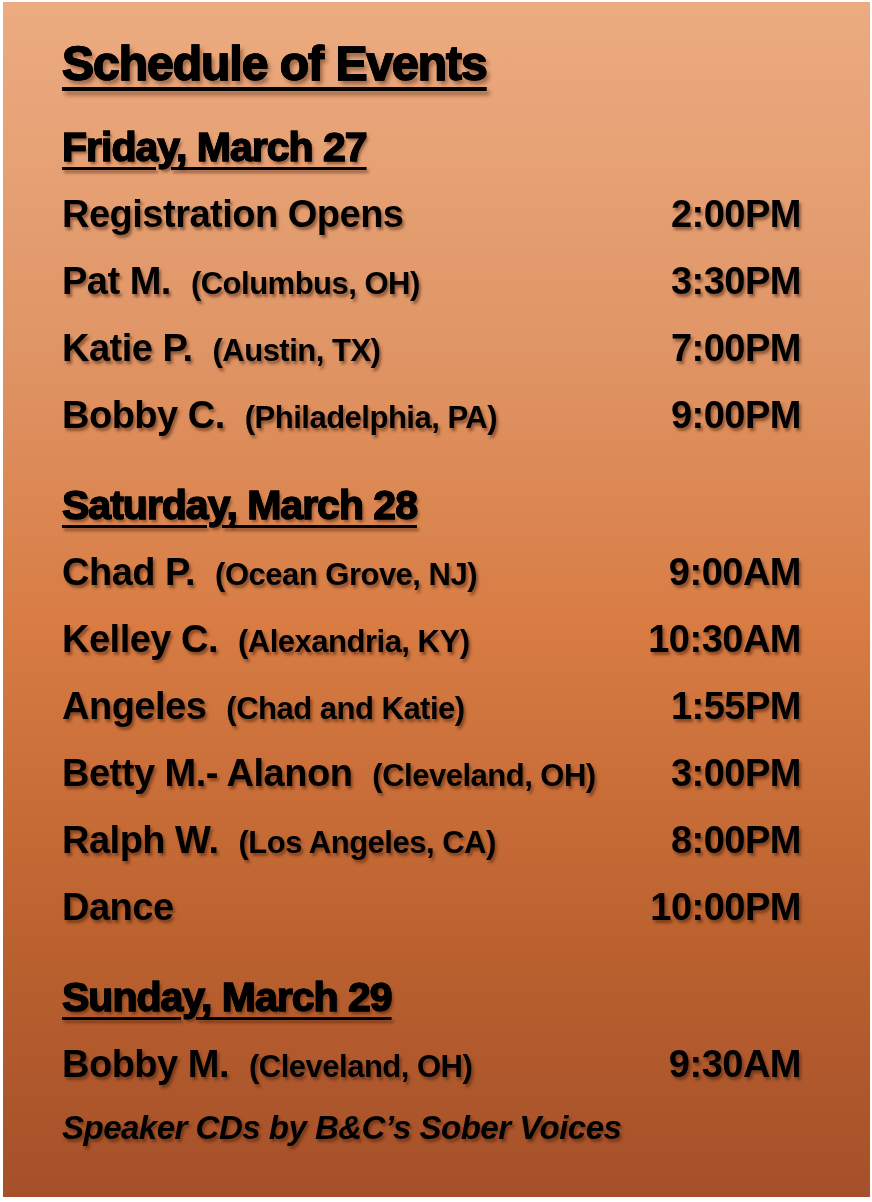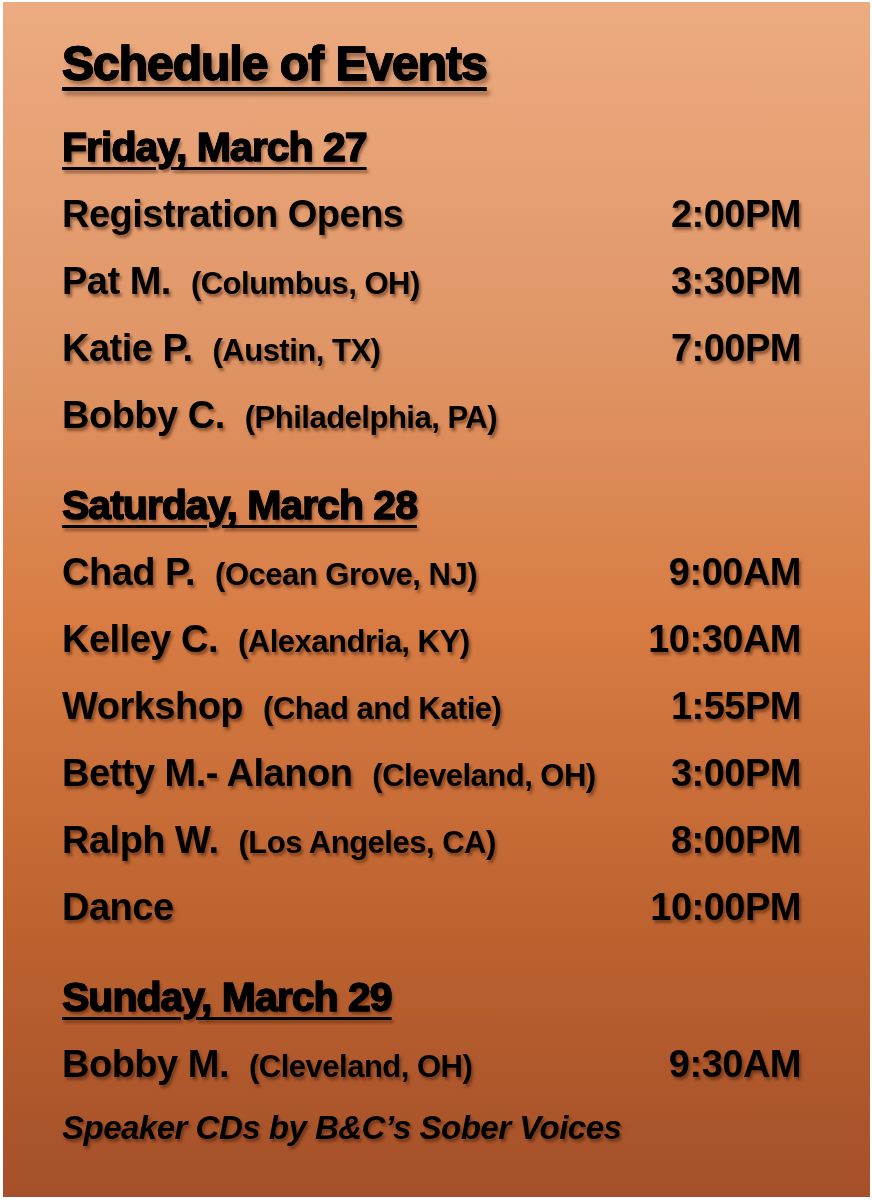--- a/index.html
+++ b/index.html
@@ -119,41 +119,42 @@
     <span>
       <span class="event-name shadow">Katie P.</span><span class="event-location shadow">(Austin, TX)</span>
     </span>
     <span class="event-time shadow">7:00PM</span>
   </div>
 
   <div class="event-row">
     <span>
       <span class="event-name shadow">Bobby C.</span><span class="event-location shadow">(Philadelphia, PA)</span>
     </span>
+    <span class="event-time shadow">9:00PM</span>
   </div>
 
   <div class="day-header later shadow">Saturday, March 28</div>
 
   <div class="event-row">
     <span>
       <span class="event-name shadow">Chad P.</span><span class="event-location shadow">(Ocean Grove, NJ)</span>
     </span>
     <span class="event-time shadow">9:00AM</span>
   </div>
 
   <div class="event-row">
     <span>
       <span class="event-name shadow">Kelley C.</span><span class="event-location shadow">(Alexandria, KY)</span>
     </span>
     <span class="event-time shadow">10:30AM</span>
   </div>
 
   <div class="event-row">
     <span>
-      <span class="event-name shadow">Workshop</span><span class="event-location shadow">(Chad and Katie)</span>
+      <span class="event-name shadow">Angeles</span><span class="event-location shadow">(Chad and Katie)</span>
     </span>
     <span class="event-time shadow">1:55PM</span>
   </div>
 
   <div class="event-row">
     <span>
       <span class="event-name shadow">Betty M.- Alanon</span><span class="event-location shadow">(Cleveland, OH)</span>
     </span>
     <span class="event-time shadow">3:00PM</span>
   </div>

